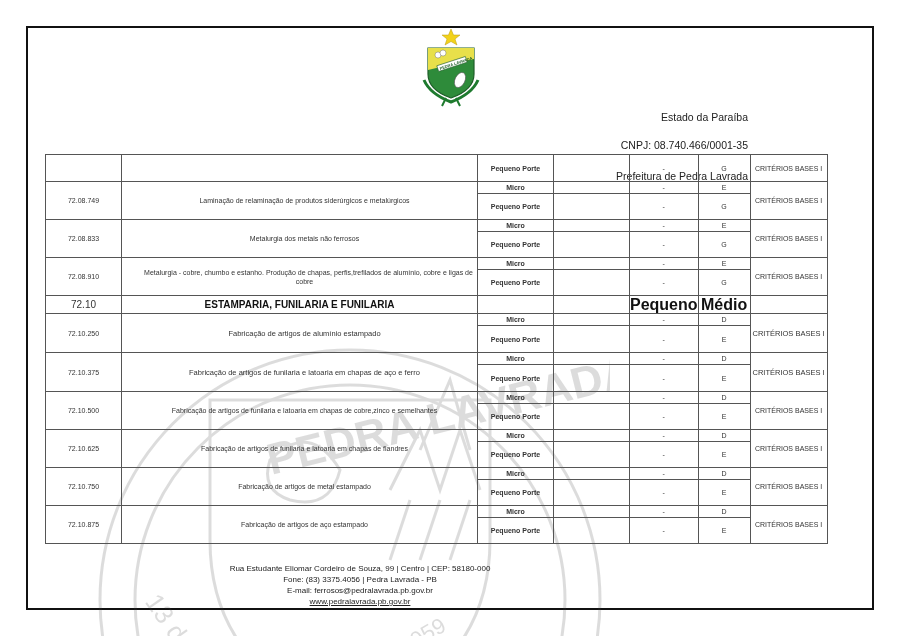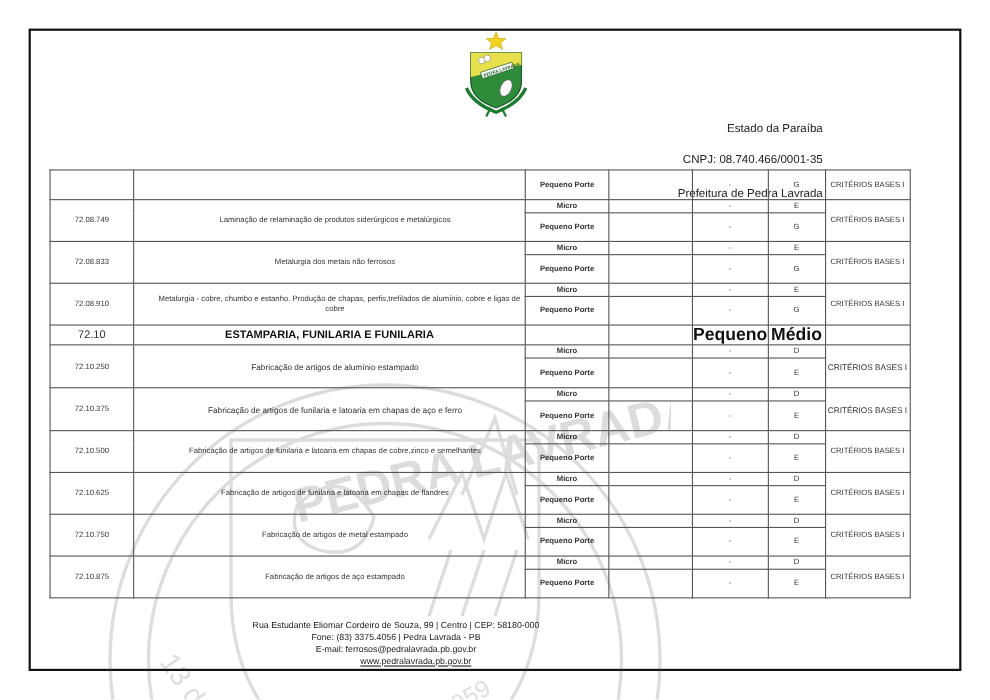--- a/index.html
+++ b/index.html
@@ -17,21 +17,21 @@
   td.desc { text-align: left; padding-left: 10px !important; font-size: 7px; }
   td.porte { font-weight: bold; color: #111; }
   td.crit { font-size: 7px; }
   tr.sec td { font-size: 10px; height: 17px; }
   tr.sec td.sec-title { font-weight: bold; color: #111; font-size: 10px; }
   tr.sec td.hdr { font-weight: bold; color: #111; font-size: 16px; }
   .footer-text { position: absolute; left: 0; width: 720px; text-align: center; font-size: 8px; line-height: 11px; color: #222; }
   .f1 { top: 563px; }
   .f2 { top: 574px; }
   .f3 { top: 585px; }
-  .f4 { top: 596px; text-decoration: underline; margin-left: 18px; }
+  .f4 { top: 596px; text-decoration: underline; }
 </style>
 </head>
 <body>
 
 <div class="page-border"></div>
 
 <svg class="watermark" viewBox="0 0 520 420">
   <g fill="none" stroke="#444" stroke-width="3">
     <circle cx="260" cy="260" r="250"></circle>
     <circle cx="260" cy="260" r="215"></circle>

